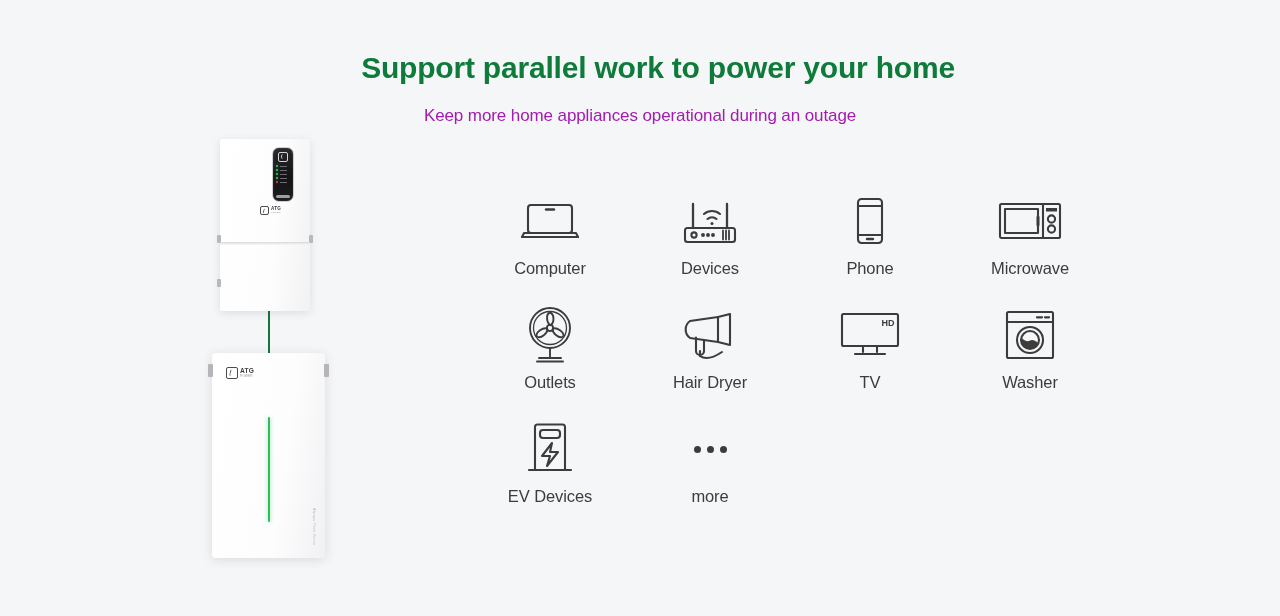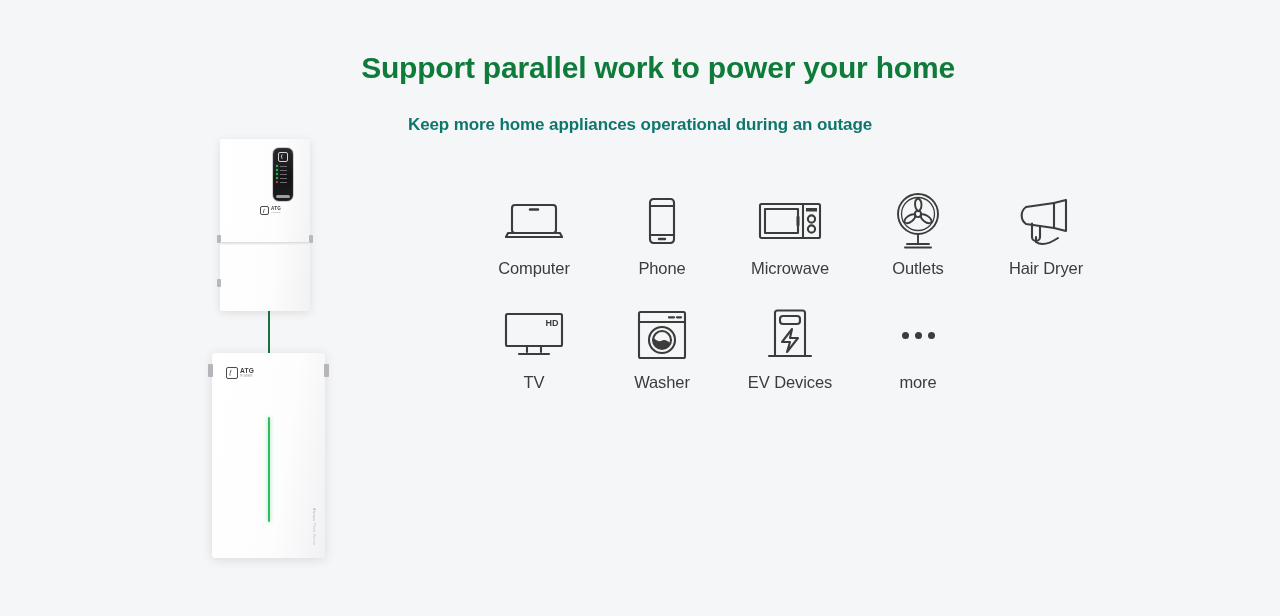--- a/index.html
+++ b/index.html
@@ -31,25 +31,25 @@
     font-size: 30px;
     font-weight: bold;
     color: #0f7b3b;
     letter-spacing: -0.2px;
     padding-left: 36px;
   }
   .subhead {
     position: absolute;
     left: 0;
     right: 0;
-    top: 98px;
+    top: 89px;
     text-align: center;
     font-size: 17px;
-    font-weight: bold;
-    color: #0f766e;
+    font-weight: normal;
+    color: #a21caf;
     letter-spacing: -0.1px;
   }
 
   
   .product-group {
     position: absolute;
     left: 180px;
     top: 130px;
     width: 220px;
     height: 440px;
@@ -248,21 +248,21 @@
   .logo-battery .brand { font-size: 6.6px; }
   .logo-battery .sub { font-size: 3.2px; margin-top: 1px; }
 
   
   .appliance-grid {
     position: absolute;
     left: 470px;
     top: 190px;
     width: 640px;
     display: grid;
-    grid-template-columns: repeat(5, 1fr);
+    grid-template-columns: repeat(4, 1fr);
     row-gap: 26px;
   }
   .appliance {
     display: flex;
     flex-direction: column;
     align-items: center;
     justify-content: flex-start;
   }
   .appliance .glyph {
     height: 62px;
@@ -372,20 +372,38 @@
         <svg width="60" height="44" viewBox="0 0 60 44" fill="none" stroke="#3c3c3c" stroke-width="2.1" stroke-linecap="round" stroke-linejoin="round">
           <rect x="8" y="6" width="44" height="28" rx="3"></rect>
           <line x1="26" y1="10.5" x2="34" y2="10.5" stroke-width="2.4"></line>
           <path d="M2 38 H58"></path>
           <path d="M4 34 H56 L58 38 H2 Z"></path>
         </svg>
       </span>
       <span class="caption">Computer</span>
     </div>
 
+    <div class="appliance">
+      <span class="glyph">
+        <svg width="62" height="50" viewBox="0 0 62 50" fill="none" stroke="#3c3c3c" stroke-width="2.1" stroke-linecap="round" stroke-linejoin="round">
+          <rect x="6" y="32" width="50" height="14" rx="2.5"></rect>
+          <circle cx="15" cy="39" r="2.6"></circle>
+          <circle cx="24" cy="39" r="0.9" fill="#3c3c3c"></circle>
+          <circle cx="29" cy="39" r="0.9" fill="#3c3c3c"></circle>
+          <circle cx="34" cy="39" r="0.9" fill="#3c3c3c"></circle>
+          <path d="M44 34.5 V43.5 M47 34.5 V43.5 M50 34.5 V43.5" stroke-width="1.8"></path>
+          <path d="M14 32 V8" stroke-width="2.3"></path>
+          <path d="M48 32 V8" stroke-width="2.3"></path>
+          <path d="M25 18 A12 12 0 0 1 41 18"></path>
+          <path d="M28.5 23 A7.2 7.2 0 0 1 37.5 23"></path>
+          <circle cx="33" cy="27.5" r="1.5" fill="#3c3c3c" stroke="none"></circle>
+        </svg>
+      </span>
+      <span class="caption">Devices</span>
+    </div>
 
     <div class="appliance">
       <span class="glyph">
         <svg width="34" height="48" viewBox="0 0 34 48" fill="none" stroke="#3c3c3c" stroke-width="2.1" stroke-linecap="round" stroke-linejoin="round">
           <rect x="5" y="2" width="24" height="44" rx="3.5"></rect>
           <line x1="5" y1="9" x2="29" y2="9"></line>
           <line x1="5" y1="38" x2="29" y2="38"></line>
           <line x1="14" y1="42" x2="20" y2="42" stroke-width="2.4"></line>
         </svg>
       </span>

